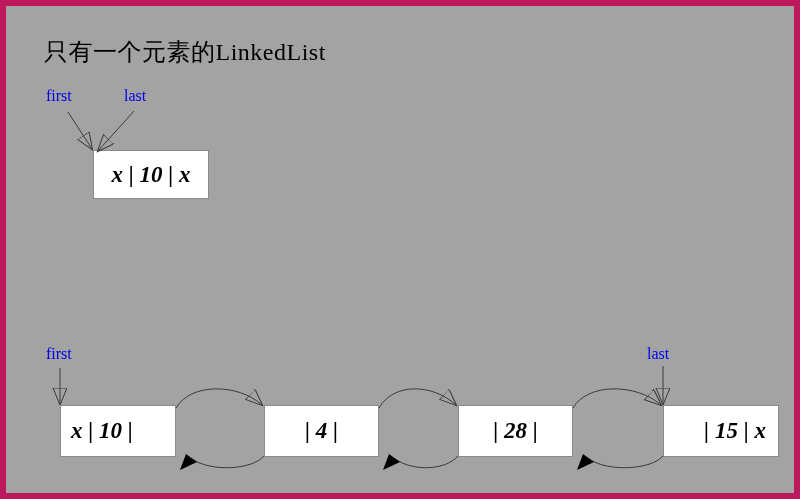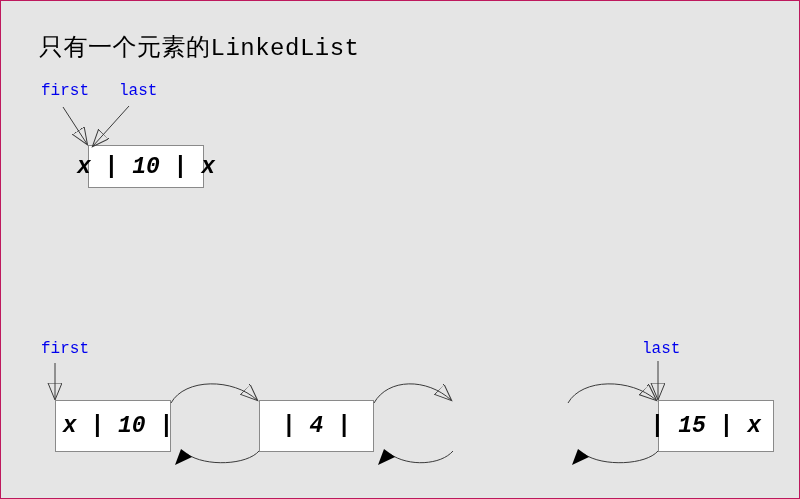--- a/index.html
+++ b/index.html
@@ -1,24 +1,24 @@
 <!DOCTYPE html>
 <html><head>
 <meta charset="utf-8">
 <style>
   html, body { margin: 0; padding: 0; background: #ffffff; }
   #canvas {
     position: relative;
     width: 800px;
     height: 499px;
-    background: #e5e5e5;
-    border: 1px solid #be185d;
+    background: #a3a3a3;
+    border: 6px solid #be185d;
     box-sizing: border-box;
     overflow: hidden;
-    font-family: Liberation Mono, monospace;
+    font-family: Liberation Serif, serif;
   }
   .title {
     position: absolute;
     left: 38px;
     font-size: 24px;
     color: #000000;
     white-space: nowrap;
     letter-spacing: 0.5px;
   }
   .ptr-label {
@@ -55,37 +55,40 @@
 <body>
 
 <div id="canvas">
 
   <div class="title" style="top:30px;">只有一个元素的LinkedList</div>
 
   <div class="ptr-label" style="left:40px;top:81px;">first</div>
 
   <div class="ptr-label" style="left:118px;top:81px;">last</div>
 
-  <div class="node" style="left:87px;top:144px;width:116px;height:43px;">
+  <div class="node" style="left:87px;top:144px;width:116px;height:49px;">
     <span>x | 10 | x</span>
   </div>
 
 
   <div class="ptr-label" style="left:40px;top:339px;">first</div>
 
   <div class="ptr-label" style="left:641px;top:339px;">last</div>
 
-  <div class="node align-left" style="left:54px;top:399px;width:116px;height:52px;justify-content:center;">
+  <div class="node align-left" style="left:54px;top:399px;width:116px;height:52px;">
     <span>x | 10 |</span>
   </div>
 
   <div class="node" style="left:258px;top:399px;width:115px;height:52px;">
     <span>| 4 |</span>
   </div>
 
+  <div class="node" style="left:452px;top:399px;width:115px;height:52px;">
+    <span>| 28 |</span>
+  </div>
 
   <div class="node align-right" style="left:657px;top:399px;width:116px;height:52px;text-align:right;">
     <span>| 15 | x</span>
   </div>
 
   <svg class="arrows" width="800" height="499" viewBox="0 0 800 499">
     <defs>
       <marker id="ah" markerUnits="userSpaceOnUse" markerWidth="20" markerHeight="16" refX="16" refY="7" orient="auto">
         <path d="M0,0 L17,7 L0,14 Z" fill="#000000" stroke="none"></path>
       </marker>

